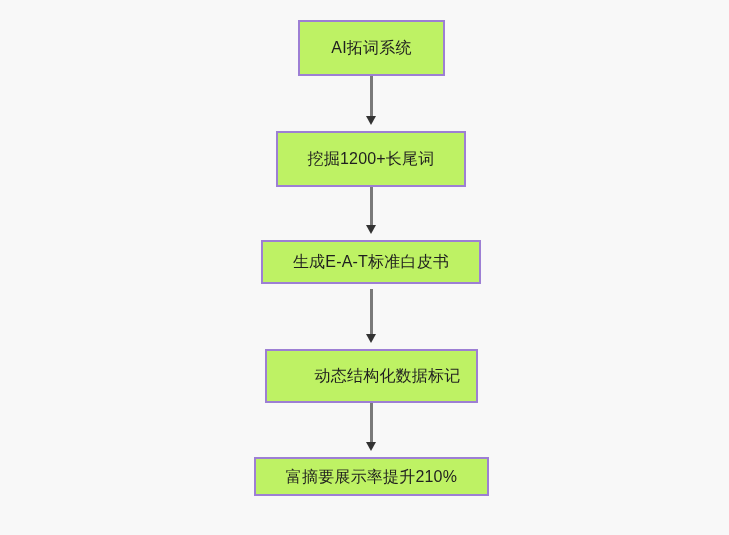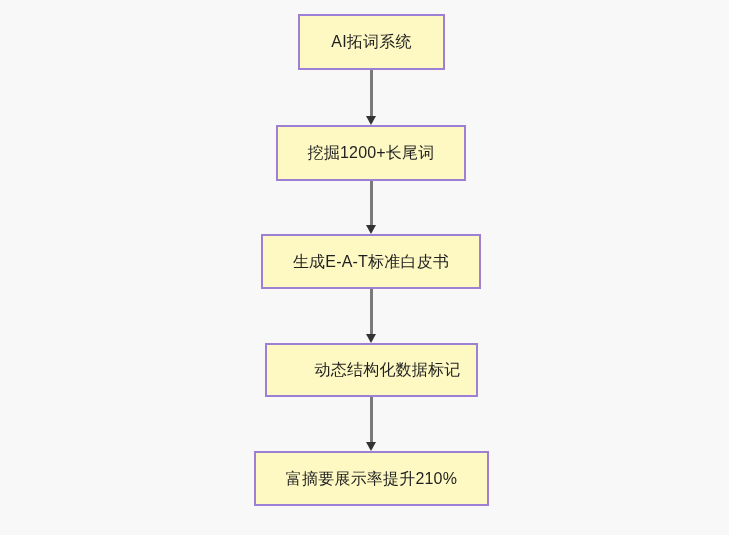--- a/index.html
+++ b/index.html
@@ -14,27 +14,28 @@
     overflow: hidden;
   }
   #flowchart {
     position: relative;
     width: 729px;
     height: 535px;
   }
   .node {
     position: absolute;
     box-sizing: border-box;
-    background: #fef9c3;
+    background: #bef264;
     border: 2px solid #9d7fd4;
     border-radius: 0;
     display: flex;
     align-items: center;
     justify-content: center;
     z-index: 2;
+    margin-top: 6px;
   }
   .node-label {
     font-size: 16px;
     line-height: 1.2;
     color: #1f1f1f;
     text-align: center;
     white-space: nowrap;
     letter-spacing: 0.2px;
   }
   .edge {
@@ -53,23 +54,23 @@
     left: -4px;
     width: 0;
     height: 0;
     border-left: 5.5px solid transparent;
     border-right: 5.5px solid transparent;
     border-top: 9px solid #333333;
   }
   
   .n1 { left: 298px; top: 14px;  width: 147px; height: 56px; }
   .n2 { left: 276px; top: 125px; width: 190px; height: 56px; align-items: center; }
-  .n3 { left: 261px; top: 234px; width: 220px; height: 55px; }
+  .n3 { left: 261px; top: 234px; width: 220px; height: 44px; }
   .n4 { left: 265px; top: 343px; width: 213px; height: 54px; padding-left: 32px; }
-  .n5 { left: 254px; top: 451px; width: 235px; height: 55px; }
+  .n5 { left: 254px; top: 451px; width: 235px; height: 39px; }
   
   .e1 { left: 370px; top: 70px;  height: 55px; }
   .e2 { left: 370px; top: 181px; height: 53px; }
   .e3 { left: 370px; top: 289px; height: 54px; }
   .e4 { left: 370px; top: 397px; height: 54px; }
   .e1 .edge-line { height: 46px; }
   .e2 .edge-line { height: 44px; }
   .e3 .edge-line { height: 45px; }
   .e4 .edge-line { height: 45px; }
   .e1 .edge-head { top: 46px; }

